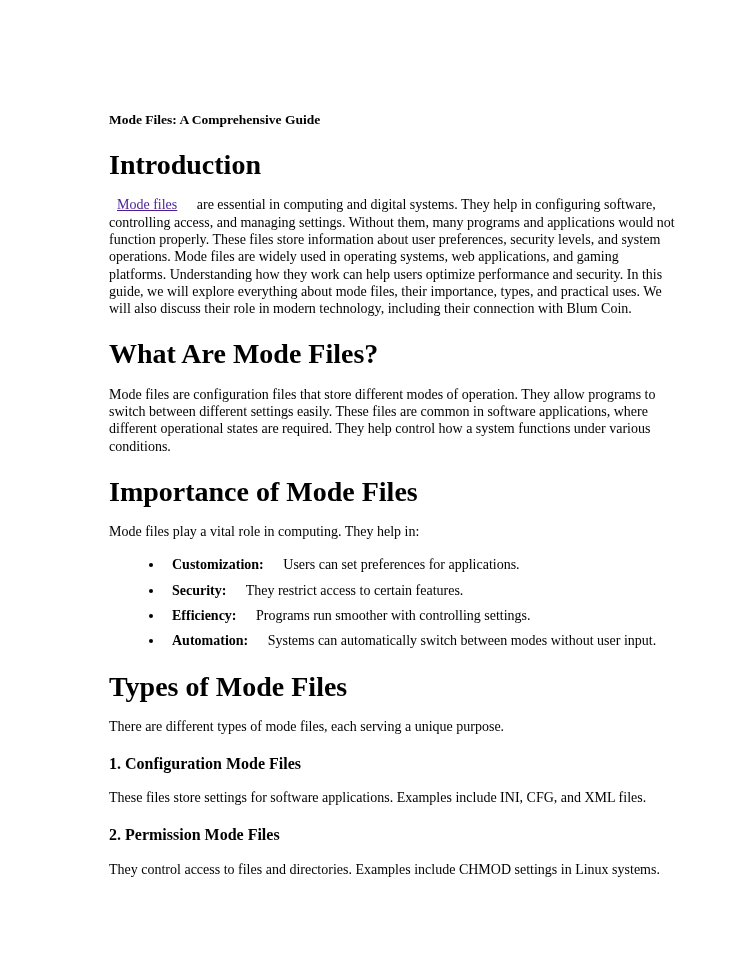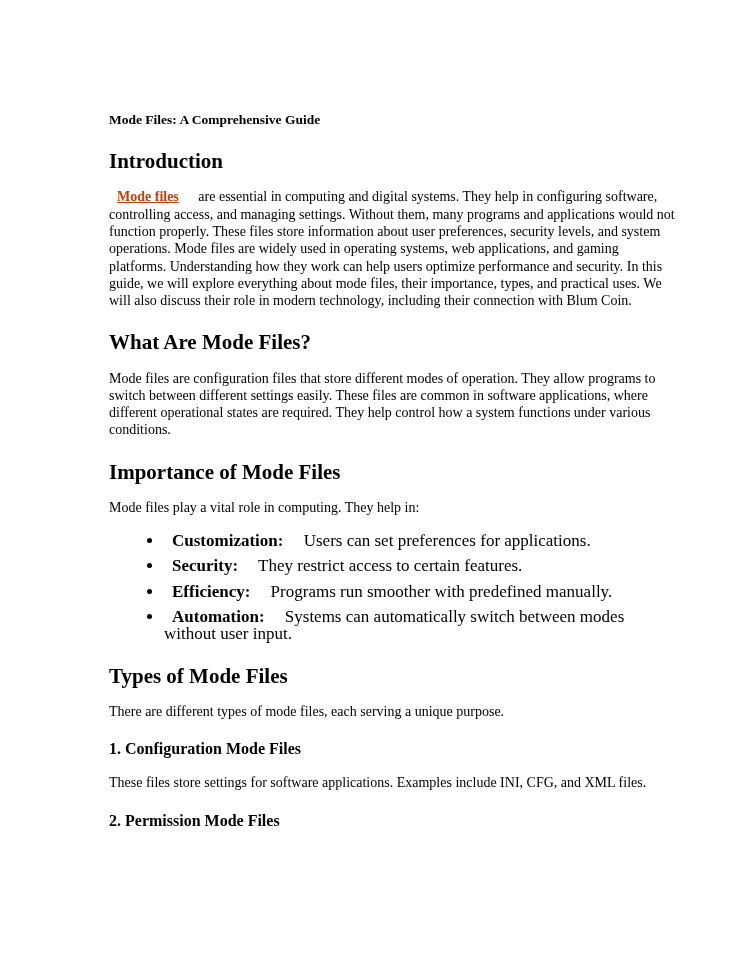--- a/index.html
+++ b/index.html
@@ -17,21 +17,21 @@
     padding: 88px 86px 0 85px;
     overflow: hidden;
   }
   .doc-title {
     font-size: 13.5px;
     font-weight: bold;
     line-height: 1.2;
     margin: 0 0 14px 0;
   }
   h1 {
-    font-size: 21px;
+    font-size: 28px;
     font-weight: bold;
     line-height: 1.15;
     margin: 21px 0 15px 0;
   }
   h3 {
     font-size: 16px;
     font-weight: bold;
     line-height: 1.2;
     margin: 19px 0 16px 0;
   }
@@ -40,27 +40,27 @@
     line-height: 17.3px;
     margin: 15px 0;
     text-align: left;
   }
   ul {
     margin: 16px 0 17px 0;
     padding-left: 47px;
     list-style-type: disc;
   }
   li {
-    font-size: 17px;
+    font-size: 14px;
     line-height: 17.3px;
   }
   li b { font-weight: bold; }
   a.doc-link {
-    color: #c2410c;
-    font-weight: bold;
+    color: #4c1d95;
+    font-weight: normal;
     text-decoration: underline;
     cursor: pointer;
   }
 </style>
 </head>
 <body>
 
 <div class="page">
 
   <p class="doc-title">Mode Files: A Comprehensive Guide</p>
@@ -73,29 +73,30 @@
 
   <p>Mode files are configuration files that store different modes of operation. They allow programs to switch between different settings easily. These files are common in software applications, where different operational states are required. They help control how a system functions under various conditions.</p>
 
   <h1>Importance of Mode Files</h1>
 
   <p>Mode files play a vital role in computing. They help in:</p>
 
   <ul>
     <li><b>Customization:</b><span> Users can set preferences for applications.</span></li>
     <li><b>Security:</b><span> They restrict access to certain features.</span></li>
-    <li><b>Efficiency:</b><span> Programs run smoother with predefined manually.</span></li>
+    <li><b>Efficiency:</b><span> Programs run smoother with controlling settings.</span></li>
     <li><b>Automation:</b><span> Systems can automatically switch between modes without user input.</span></li>
   </ul>
 
 
   <h1>Types of Mode Files</h1>
 
   <p>There are different types of mode files, each serving a unique purpose.</p>
 
   <h3>1. Configuration Mode Files</h3>
 
   <p>These files store settings for software applications. Examples include INI, CFG, and XML files.</p>
 
   <h3>2. Permission Mode Files</h3>
 
+  <p>They control access to files and directories. Examples include CHMOD settings in Linux systems.</p>
 
 </div>
 
 </body></html>

